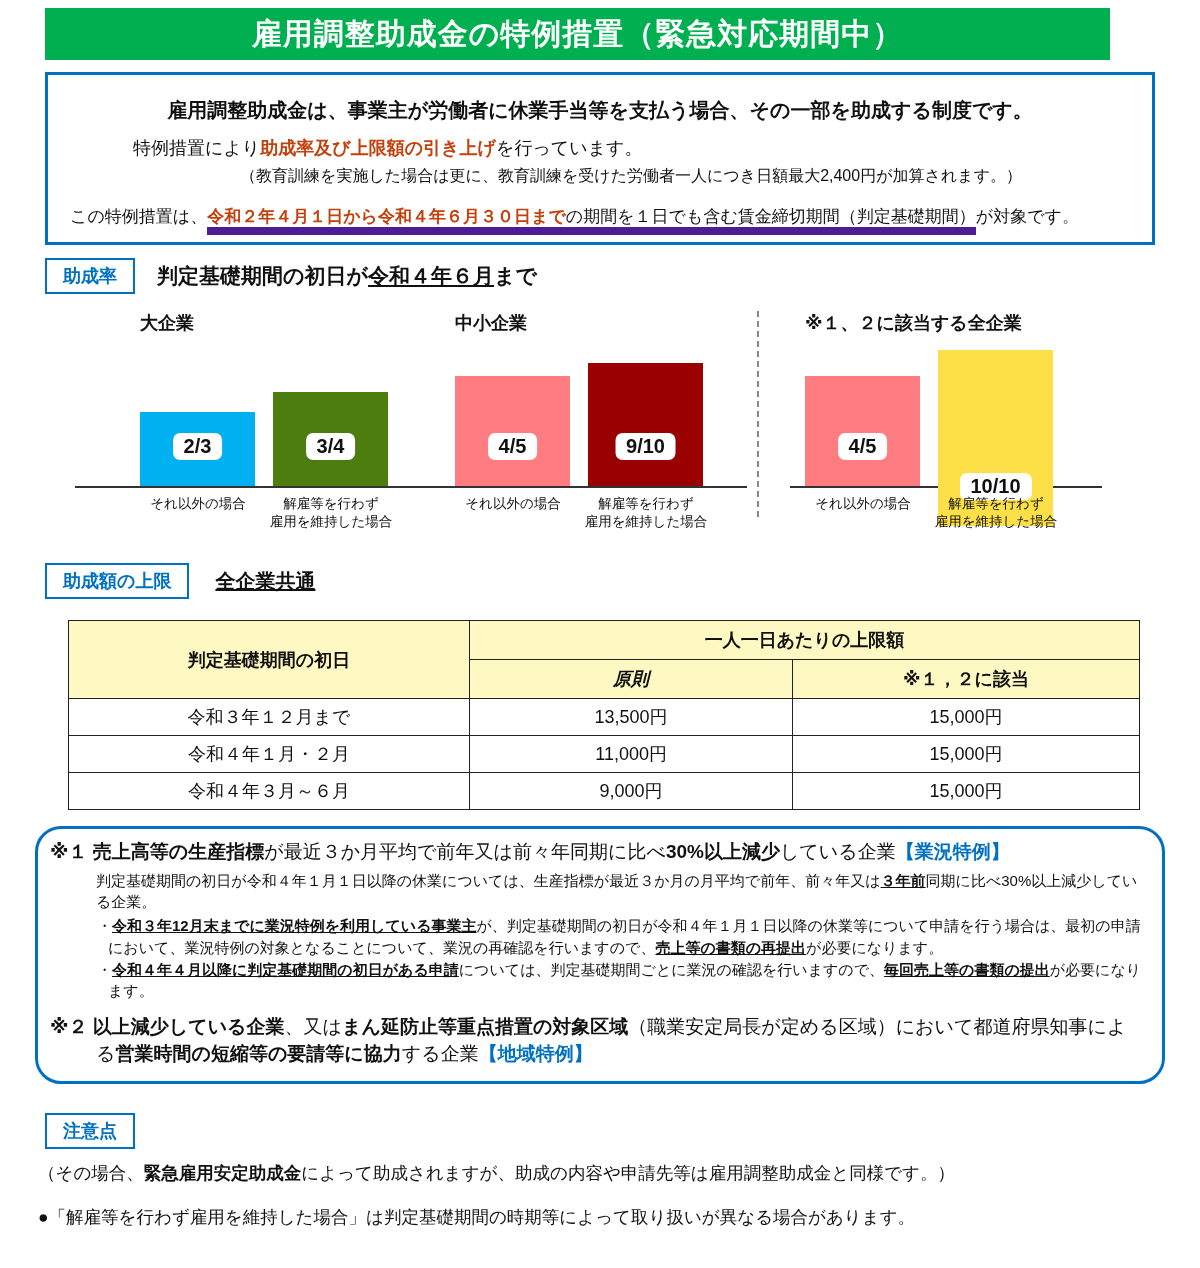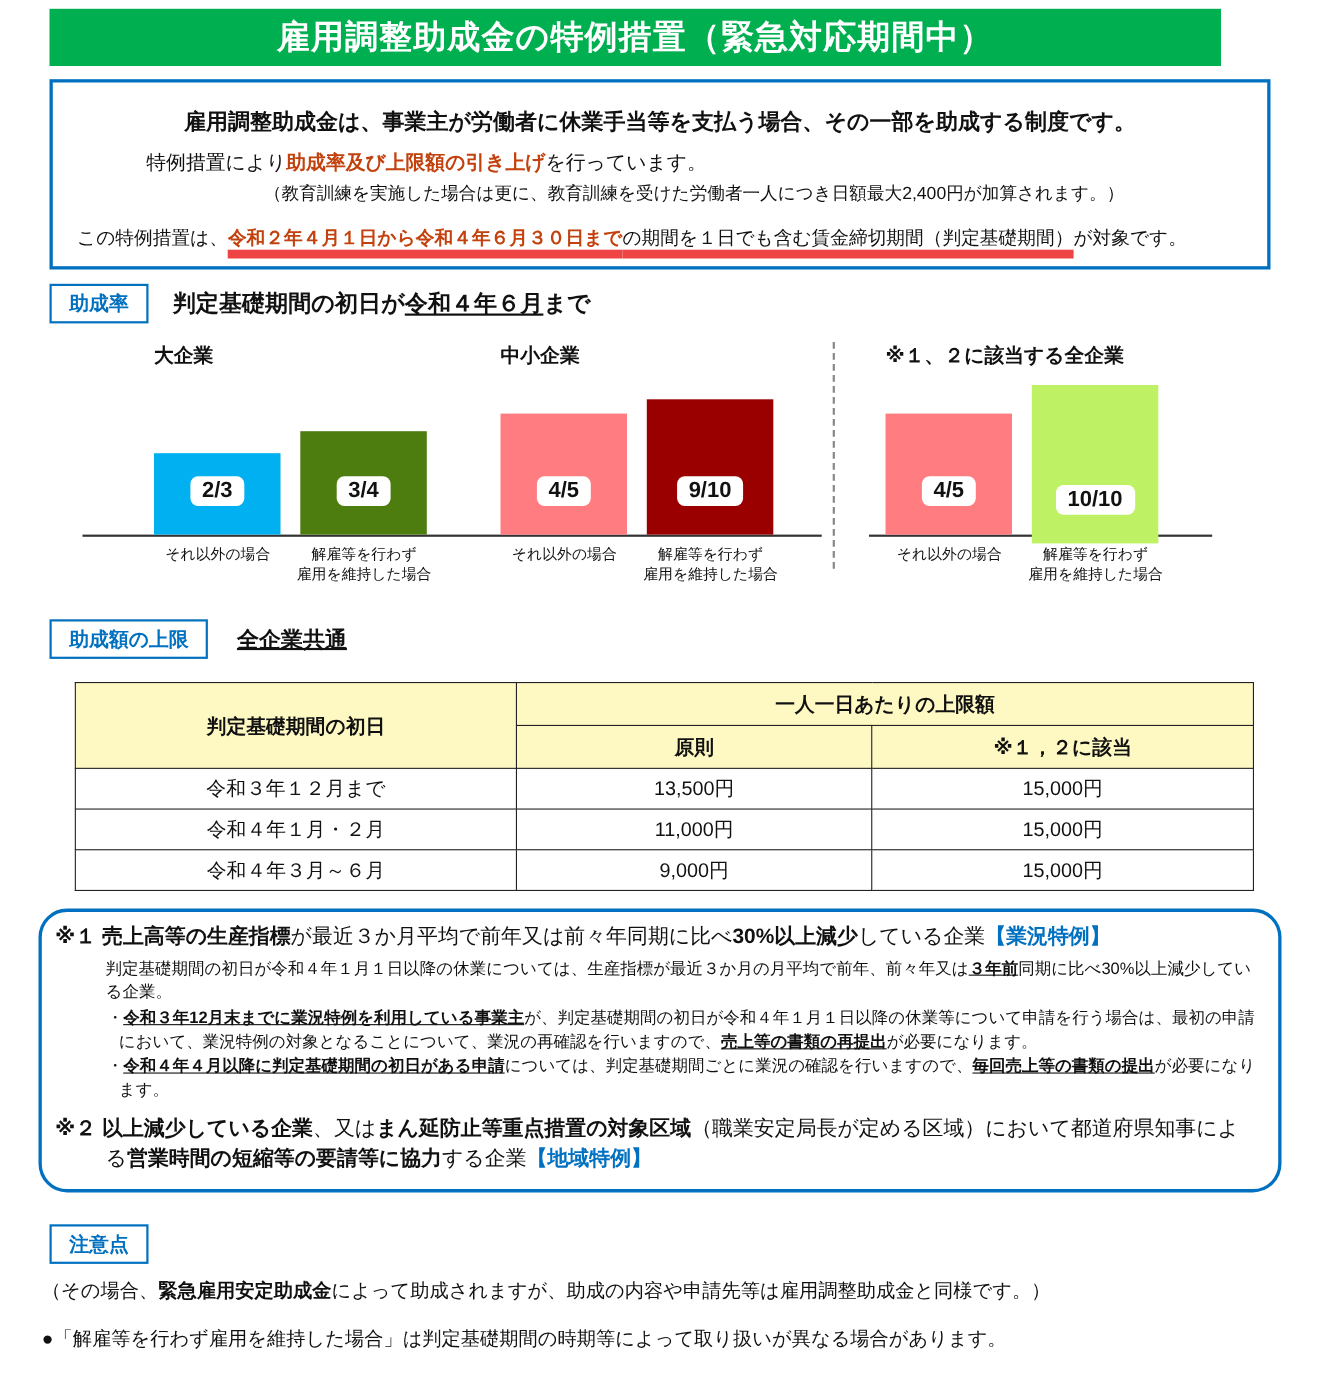--- a/index.html
+++ b/index.html
@@ -42,21 +42,21 @@
   #axis-1{left:40px;width:672px;}
   #axis-2{left:755px;width:312px;}
   #chart-divider{position:absolute;left:722px;top:8px;height:206px;border-left:2px dashed #888;}
 
   
   #limit-table{position:absolute;left:68px;top:620px;width:1072px;border-collapse:collapse;}
   #limit-table th,#limit-table td{border:1.5px solid #222;text-align:center;}
   #limit-table th{background:#fef9c3;font-weight:bold;font-size:18px;height:36px;}
   #limit-table td{font-size:18px;height:34px;background:#fff;}
   #limit-table .c1{width:402px;}
-  #limit-table .c2{width:323px;}
+  #limit-table .c2{width:323px;font-style:italic;}
   #limit-table .c3{width:347px;}
 
   
   #notes-box{position:absolute;left:35px;top:826px;width:1130px;min-height:258px;
     border:3px solid #0070C0;border-radius:26px;box-sizing:border-box;
     padding:10px 18px 14px 12px;}
   .note-head{font-size:19px;padding-left:46px;text-indent:-46px;line-height:1.4;}
   .note-body{font-size:15px;margin:4px 0 2px 46px;line-height:1.45;}
   .note-bullet{font-size:15px;margin:0 0 0 58px;text-indent:-11px;line-height:1.45;}
   #note2-head{margin-top:12px;}
@@ -65,21 +65,21 @@
   #cautions-label{left:45px;top:1113px;}
   #caution-items{position:absolute;left:38px;top:1160px;width:1135px;}
   .caution{font-size:17.5px;line-height:1.5;}
   .caution.gap{margin-top:18px;}
 
   
   .seg-b{font-weight:bold;}
   .seg-bu{font-weight:bold;text-decoration:underline;}
   .seg-rb{color:#c2410c;font-weight:bold;}
   .seg-bb{color:#0070C0;font-weight:bold;margin-top:48px;}
-  .seg-y{border-bottom:8px solid #ef4444;padding-bottom:1px;}
+  .seg-y{border-bottom:8px solid #4c1d95;padding-bottom:1px;}
 </style>
 </head>
 <body>
 
 <div id="page">
 
   <div id="title-bar">
     <span class="t">雇用調整助成金の特例措置（緊急対応期間中）</span>
   </div>
 
@@ -117,21 +117,21 @@
       <div class="bar" style="left: 553px; top: 60px; height: 123px; background: rgb(154, 0, 0);">
         <div class="bar-badge">9/10</div>
       </div>
       <div class="bar-cat" style="left: 533px;">解雇等を行わず
 雇用を維持した場合</div>
       <div class="chart-group-title" style="left: 770px;">※１、２に該当する全企業</div>
       <div class="bar" style="left: 770px; top: 73px; height: 110px; background: rgb(255, 124, 128);">
         <div class="bar-badge">4/5</div>
       </div>
       <div class="bar-cat" style="left: 750px;">それ以外の場合</div>
-      <div class="bar" style="left: 903px; top: 47px; height: 144px; background: #bef264;">
+      <div class="bar" style="left: 903px; top: 47px; height: 176px; background: #fde047;">
         <div class="bar-badge">10/10</div>
       </div>
       <div class="bar-cat" style="left: 883px;">解雇等を行わず
 雇用を維持した場合</div>
     </div>
 
   <div id="cap-header" class="sec-row">
     <span class="sec-label">助成額の上限</span>
     <span class="hd">全企業共通</span>
   </div>

